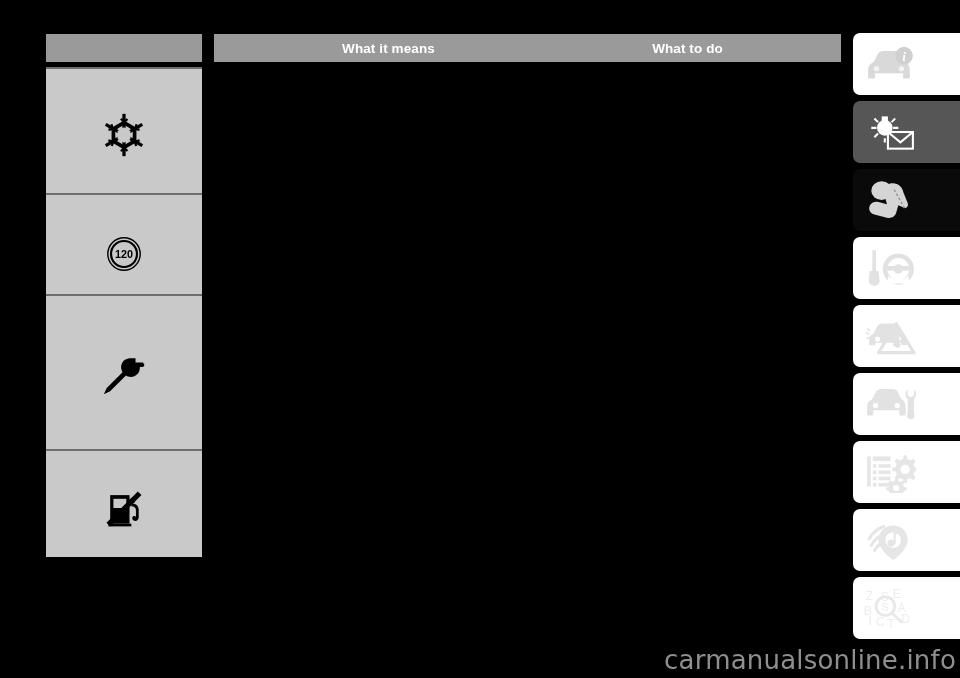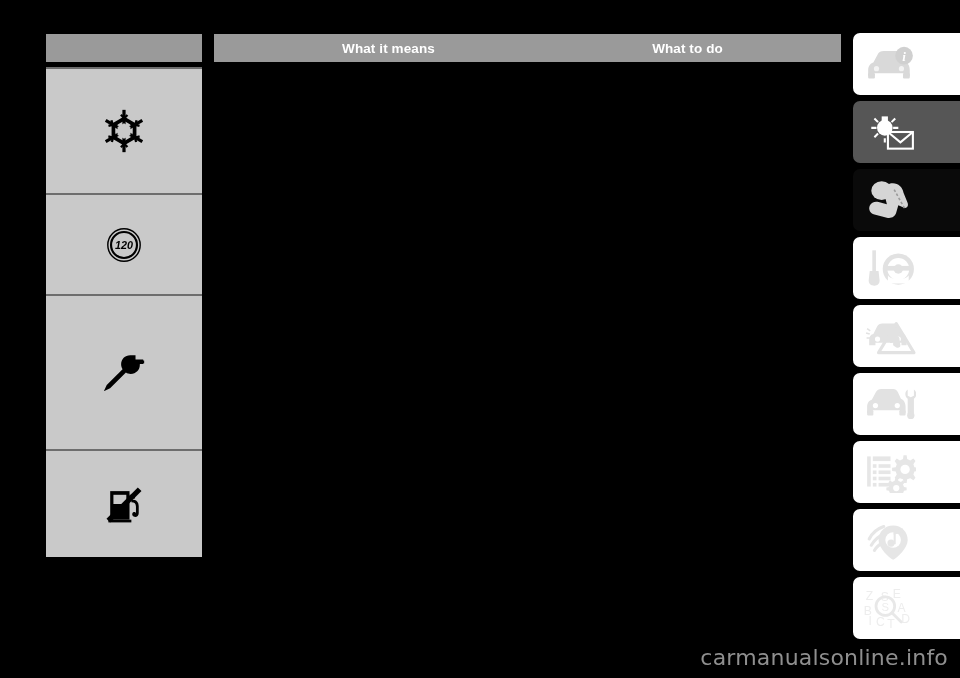--- a/index.html
+++ b/index.html
@@ -66,23 +66,22 @@
   .sym-row:last-child { border-bottom: none; }
   .sym-row.r1 { height: 126px; }
   .sym-row.r2 { height: 101px; }
   .sym-row.r3 { height: 155px; }
   .sym-row.r4 { height: 106px; }
 
   .sym-glyph {
     width: 54px;
     height: 54px;
     display: flex;
-    align-items: center;
+    align-items: flex-end;
     justify-content: center;
-    font-style: italic;
   }
   .sym-glyph svg { display: block; }
 
   
   .content-col {
     position: absolute;
     top: 67px;
     height: 488px;
     background: transparent;
   }
@@ -117,26 +116,26 @@
     height: 46px;
     display: flex;
     align-items: center;
     justify-content: center;
   }
   .tab-ico svg { display: block; }
 
   
   #watermark {
     position: absolute;
-    left: 4px;
+    left: 12px;
     top: 645px;
     width: 944px;
     text-align: right;
     color: #8f8f8f;
-    font-size: 22px;
+    font-size: 26px;
     letter-spacing: 0.2px;
     font-family: "DejaVu Sans", sans-serif;
   }
 </style>
 </head>
 <body>
 
 <div id="page">
 
   <div class="hdr" id="hdr-symbol"></div>

